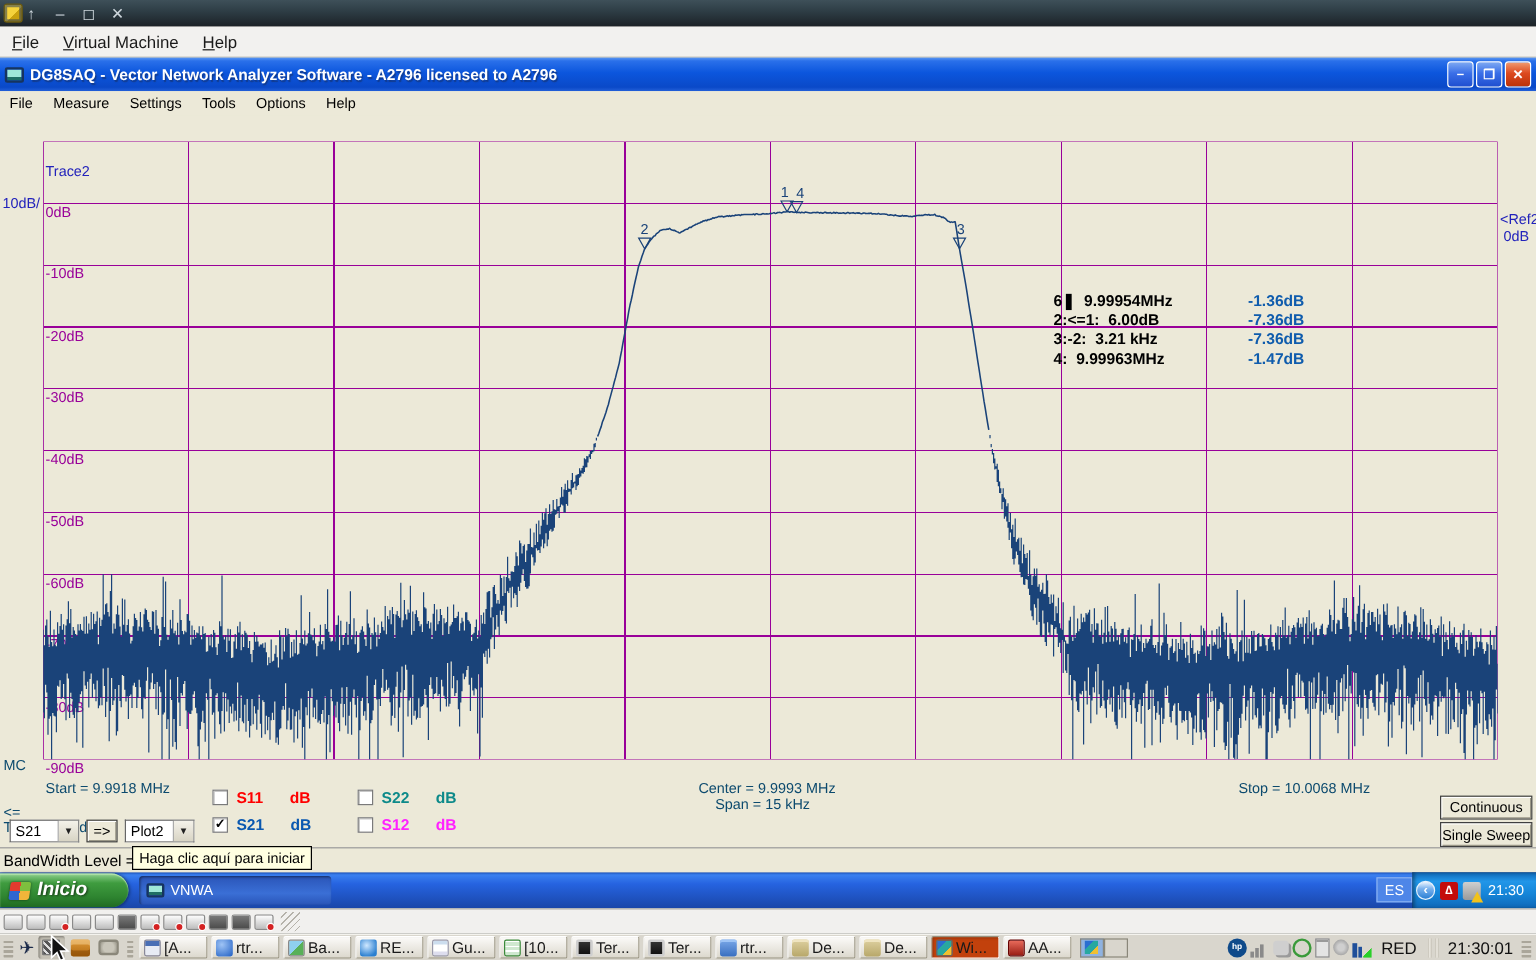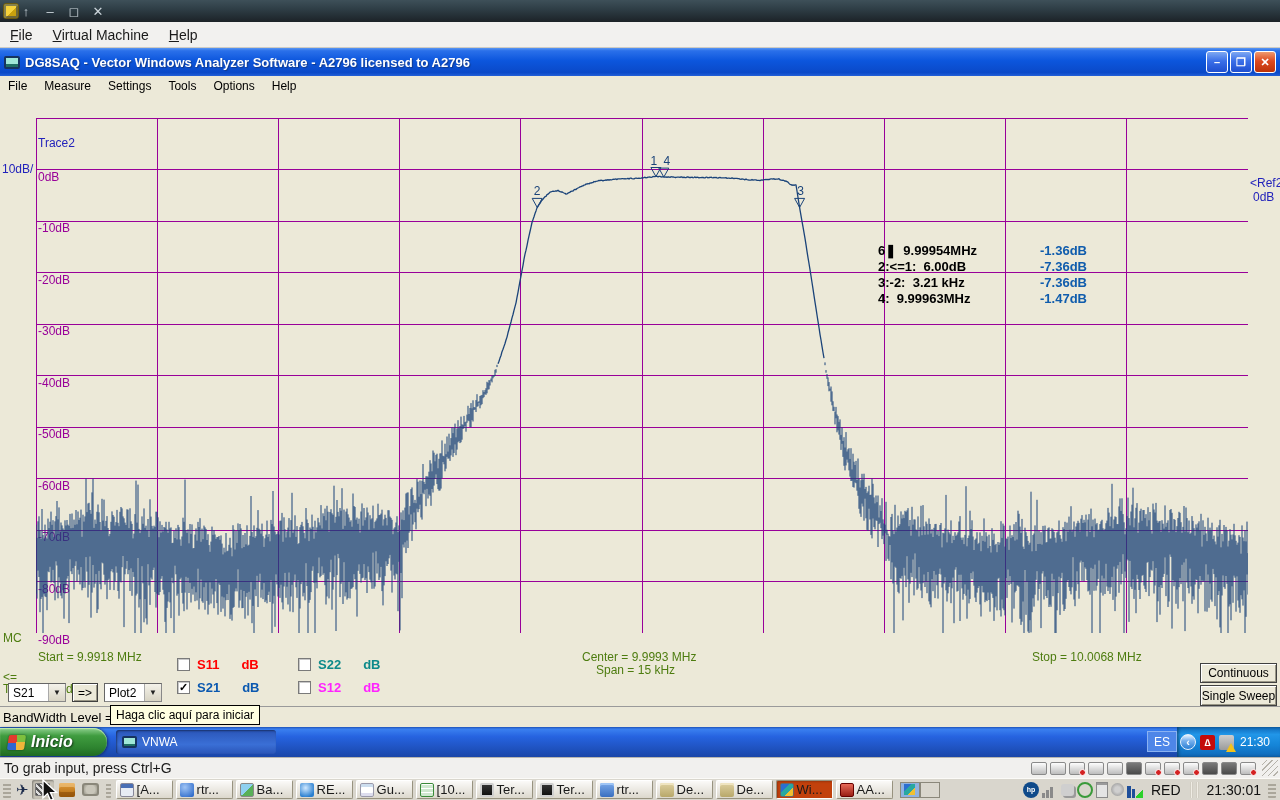--- a/index.html
+++ b/index.html
@@ -39,21 +39,21 @@
 
   #vnwa-menubar { position:absolute; left:0; top:28px; width:1280px; height:20px;
     background:#ece9d8; display:flex; align-items:center; font-size:12px; color:#000; }
   #vnwa-menubar span { padding:2px 9px 2px 8px; }
 
   #vnwa-client { position:absolute; left:0; top:48px; width:1280px; height:631px; background:#ece9d8; }
 
   .lbl { position:absolute; font-size:12px; white-space:pre;margin-top:14px; }
   .blue { color:#2222bb; }
   .purple { color:#990099; }
-  .black { color:#4d7c0f; }
+  .black { color:#0c4a6e; }
 
   #plot-svg { position:absolute; left:36px; top:22px; width:1212px; height:515px; pointer-events:none; }
 
   #marker-table { position:absolute; left:878px; top:147px; font-size:13px; font-weight:bold; }
   .mrow { display:flex; height:16px; line-height:16px; }
   .mlabel { width:162px; color:#000; white-space:pre; }
   .mvalue { color:#0f5cad; white-space:pre; }
 
   
   .combo { position:absolute; height:19px; background:#fff; border:1px solid #888;
@@ -194,21 +194,21 @@
   <div id="vm-menubar">
       <span><u>F</u>ile</span>
       <span><u>V</u>irtual Machine</span>
       <span><u>H</u>elp</span>
     </div>
 
   <div id="guest">
 
     <div id="xp-titlebar">
       <span class="vnwa-ico"></span>
-      <span class="xp-title">DG8SAQ  -  Vector Windows Analyzer Software  - A2796 licensed to A2796</span>
+      <span class="xp-title">DG8SAQ  -  Vector Network Analyzer Software  - A2796 licensed to A2796</span>
       <span class="xp-btns">
         <span class="xp-btn">–</span>
         <span class="xp-btn">❐</span>
         <span class="xp-btn close">✕</span>
       </span>
     </div>
 
     <div id="vnwa-menubar">
         <span>File</span>
         <span>Measure</span>
@@ -338,21 +338,20 @@
         <span class="tray-adobe">∆</span>
         <span class="tray-vmw">
             <i></i>
           </span>
         <span id="xp-clock">21:30</span>
       </div>
     </div>
   </div>
 
   <div id="vm-statusbar">
-    <span id="vm-status-text">To grab input, press Ctrl+G</span>
     <span id="dev-icons" style="display:flex;align-items:center;">
         <span class="dev-ico"></span>
         <span class="dev-ico"></span>
         <span class="dev-ico">
           <b></b>
         </span>
         <span class="dev-ico"></span>
         <span class="dev-ico"></span>
         <span class="dev-ico dark"></span>
         <span class="dev-ico">

